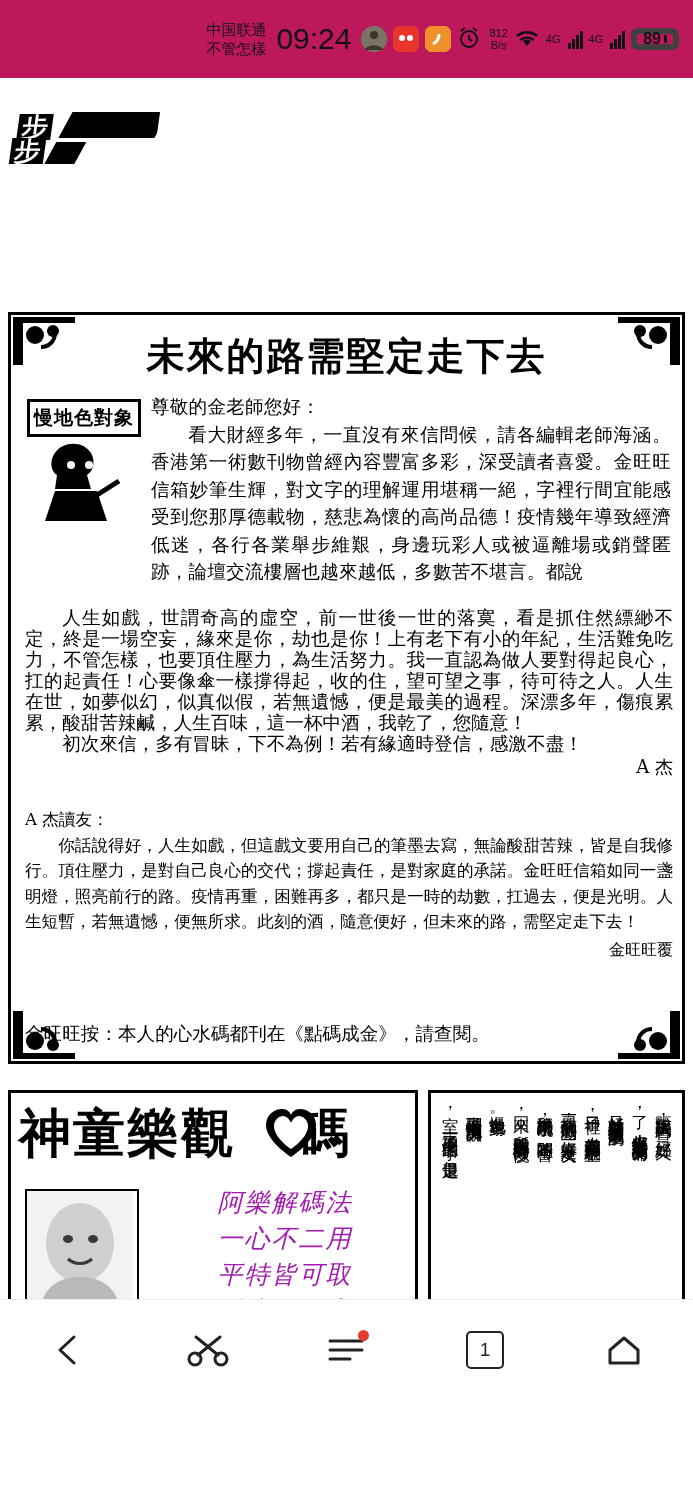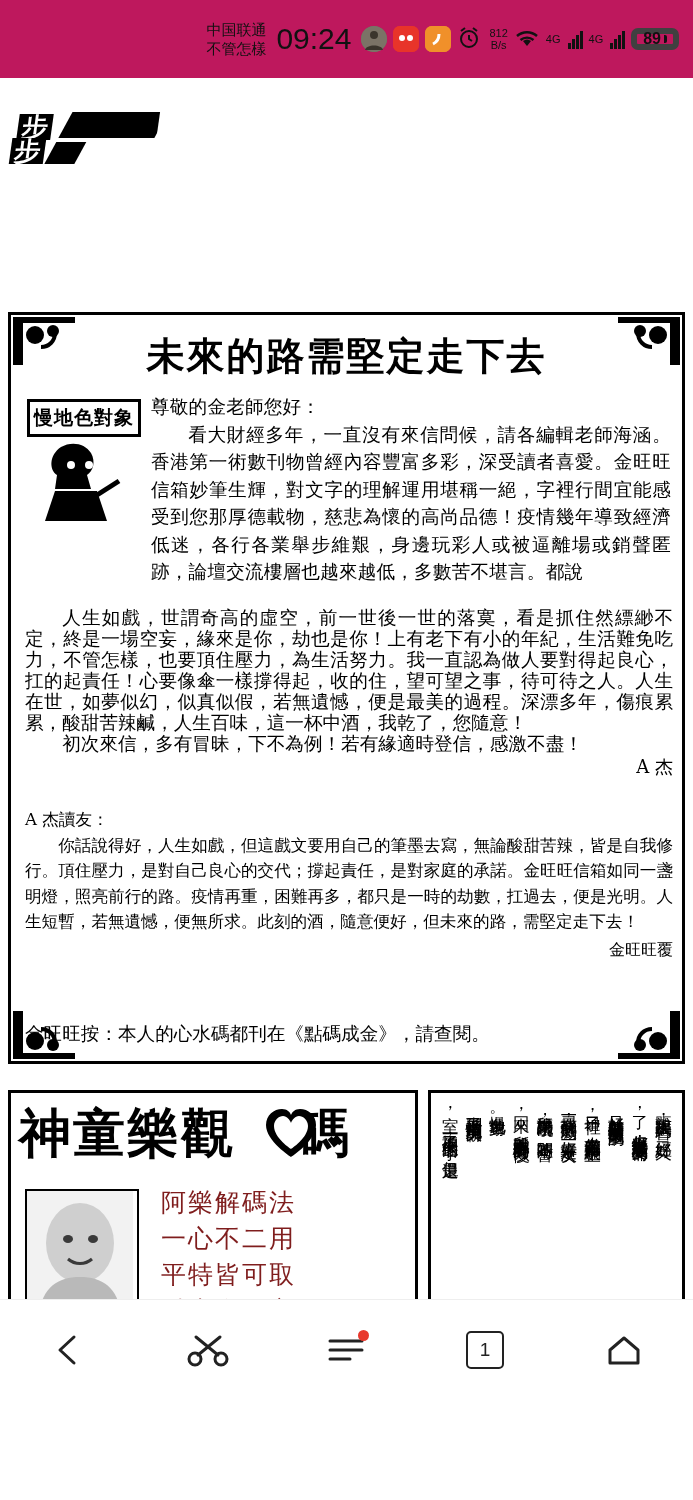--- a/index.html
+++ b/index.html
@@ -205,22 +205,23 @@
 
   .photo{
     position:absolute;left:14px;top:96px;width:110px;height:128px;
     border:2px solid #000;background:#fff;overflow:hidden;
   }
   .photo svg{display:block}
 
   .verses{
     position:absolute;left:150px;top:92px;width:248px;
     font-family:"DejaVu Serif", serif;
-    font-size:25px;line-height:36px;color:#7f1d1d;letter-spacing:2px;
-    text-align:left;
+    font-style:italic;
+    font-size:25px;line-height:36px;color:#a21caf;letter-spacing:2px;
+    text-align:center;
   }
   .bignums{
     position:absolute;left:20px;bottom:-22px;width:380px;
     display:flex;gap:78px;
     font-family:"DejaVu Sans", sans-serif;
     font-weight:bold;font-size:92px;color:#000;line-height:92px;
   }
 
   
   .panel-right{

